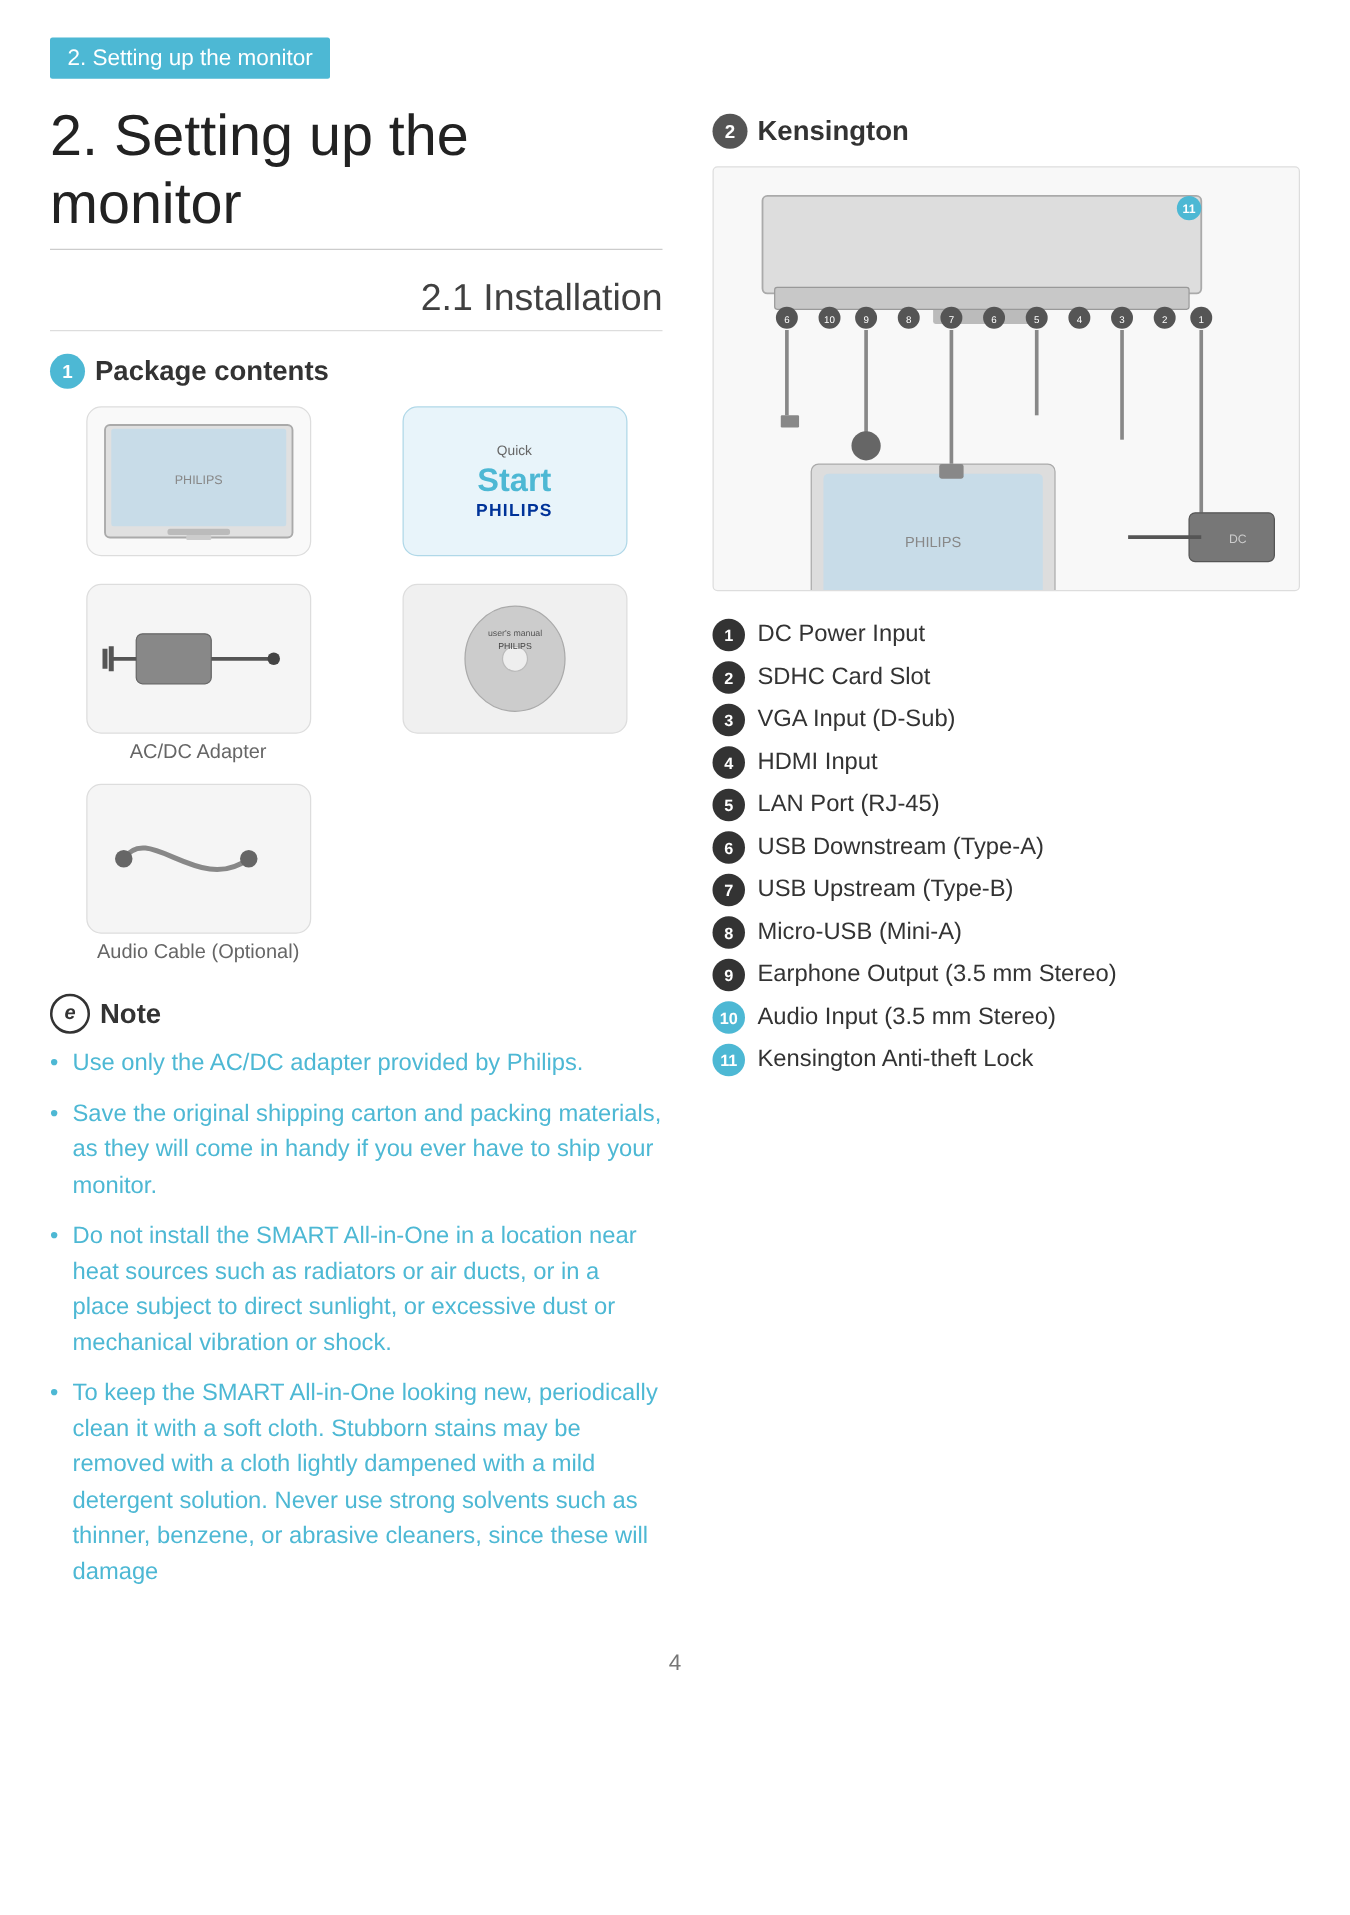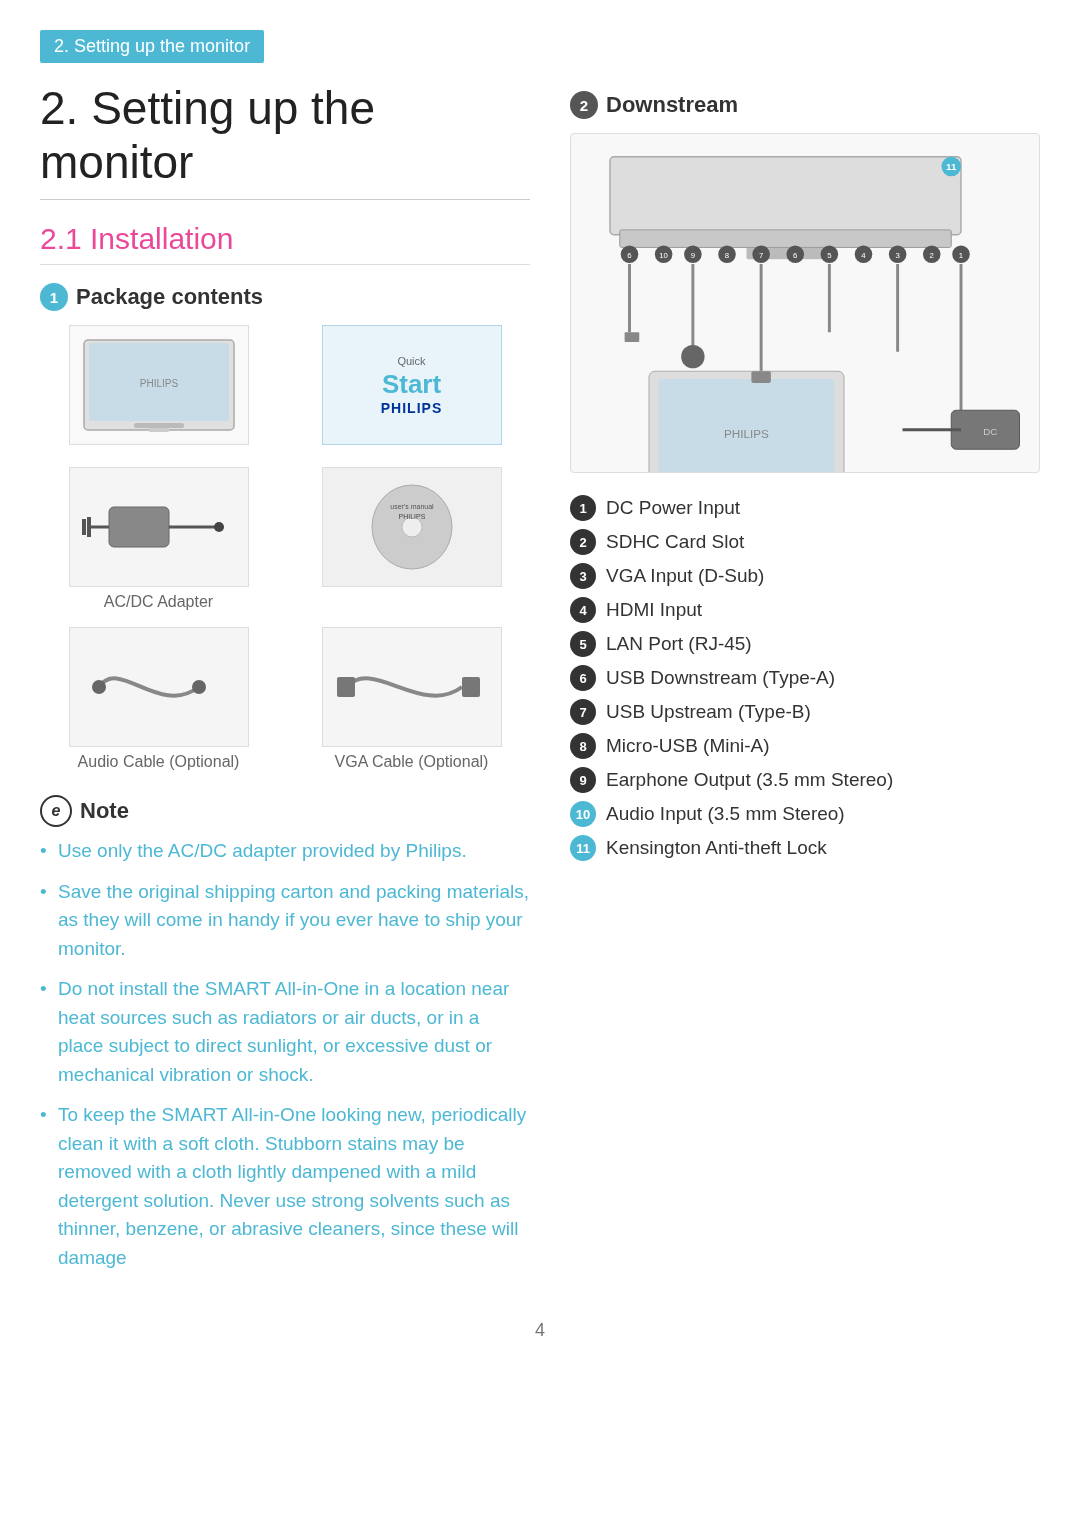--- a/index.html
+++ b/index.html
@@ -46,24 +46,25 @@
       color: #222;
       border-bottom: 1.5px solid #ccc;
       padding-bottom: 10px;
       margin-bottom: 22px;
     }
 
     
     .section-title {
       font-size: 30px;
       font-weight: 400;
-      color: #ec4899;
+      color: #404040;
       border-bottom: 1px solid #ddd;
       padding-bottom: 8px;
       margin-bottom: 18px;
+      text-align: right;
     }
 
     
     .badge {
       display: inline-flex;
       align-items: center;
       justify-content: center;
       width: 28px;
       height: 28px;
       border-radius: 50%;
@@ -96,21 +97,21 @@
       display: flex;
       flex-direction: column;
       align-items: center;
       font-size: 16px;
       color: #555;
     }
     .package-img {
       width: 180px;
       height: 120px;
       border: 1px solid #ddd;
-      border-radius: 0;
+      border-radius: 12px;
       display: flex;
       align-items: center;
       justify-content: center;
       margin-bottom: 6px;
       background: #f9f9f9;
       position: relative;
       overflow: hidden;
     }
 
     
@@ -342,30 +343,20 @@
         <div class="package-img cable-img">
           <svg viewBox="0 0 160 100" width="160" height="100" xmlns="http://www.w3.org/2000/svg">
             <path d="M20,50 C40,20 80,80 120,50" fill="none" stroke="#888" stroke-width="4"></path>
             <circle cx="20" cy="50" r="7" fill="#666"></circle>
             <circle cx="120" cy="50" r="7" fill="#666"></circle>
           </svg>
         </div>
         <div class="img-label">Audio Cable (Optional)</div>
       </div>
 
-      <div class="package-item">
-        <div class="package-img cable-img">
-          <svg viewBox="0 0 160 100" width="160" height="100" xmlns="http://www.w3.org/2000/svg">
-            <path d="M15,50 C40,20 90,80 130,50" fill="none" stroke="#888" stroke-width="4"></path>
-            <rect x="5" y="40" width="18" height="20" rx="2" fill="#777"></rect>
-            <rect x="130" y="40" width="18" height="20" rx="2" fill="#777"></rect>
-          </svg>
-        </div>
-        <div class="img-label">VGA Cable (Optional)</div>
-      </div>
     </div>
 
     <div class="note-section">
       <div class="note-header">
         <div class="note-icon">e</div>
         <span>Note</span>
       </div>
       <ul class="note-list">
         <li>Use only the AC/DC adapter provided by Philips.</li>
         <li>Save the original shipping carton and packing materials, as they will come in handy if you ever have to ship your monitor.</li>
@@ -375,21 +366,21 @@
     </div>
   </div>
 
   <div class="right-col">
 
 
 
     <div class="connection-section">
       <div class="subsection-label">
         <span class="badge badge-dark">2</span>
-        <span>Downstream</span>
+        <span>Kensington</span>
       </div>
 
       <div class="connection-diagram">
         <svg class="diag-svg" viewBox="0 0 480 340" xmlns="http://www.w3.org/2000/svg">
 
           <rect x="40" y="20" width="360" height="80" rx="4" fill="#ddd" stroke="#aaa" stroke-width="1.5"></rect>
 
           <rect x="160" y="100" width="120" height="10" rx="2" fill="#ccc"></rect>
           <rect x="180" y="110" width="80" height="15" rx="2" fill="#bbb"></rect>
 

